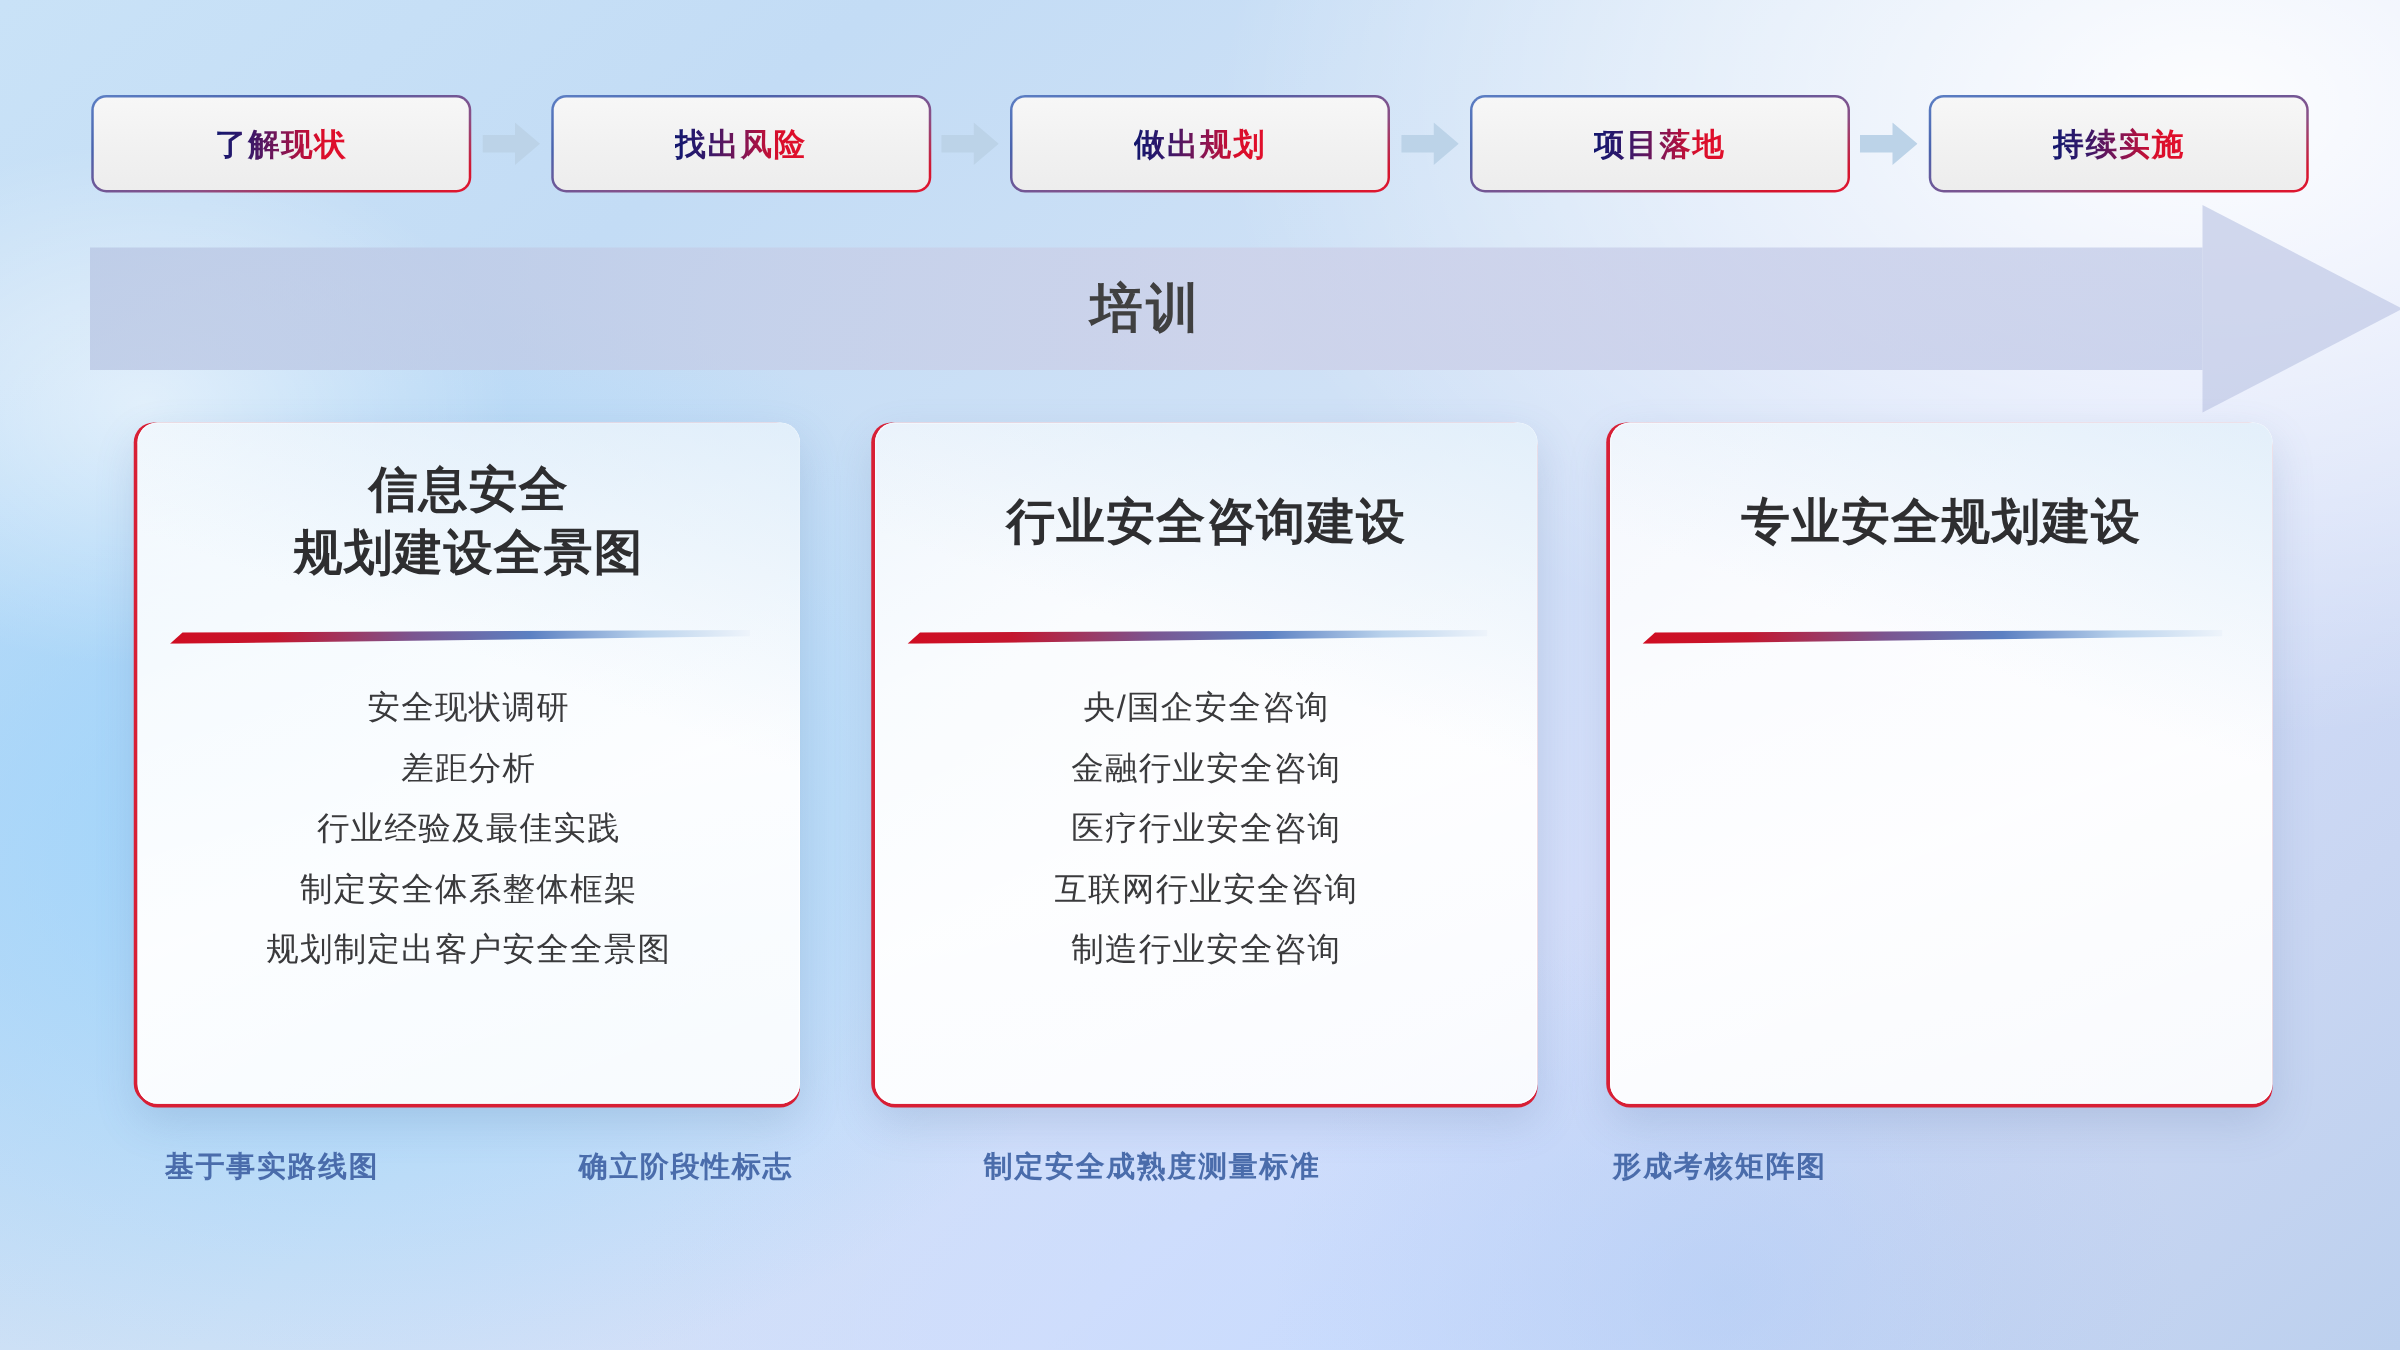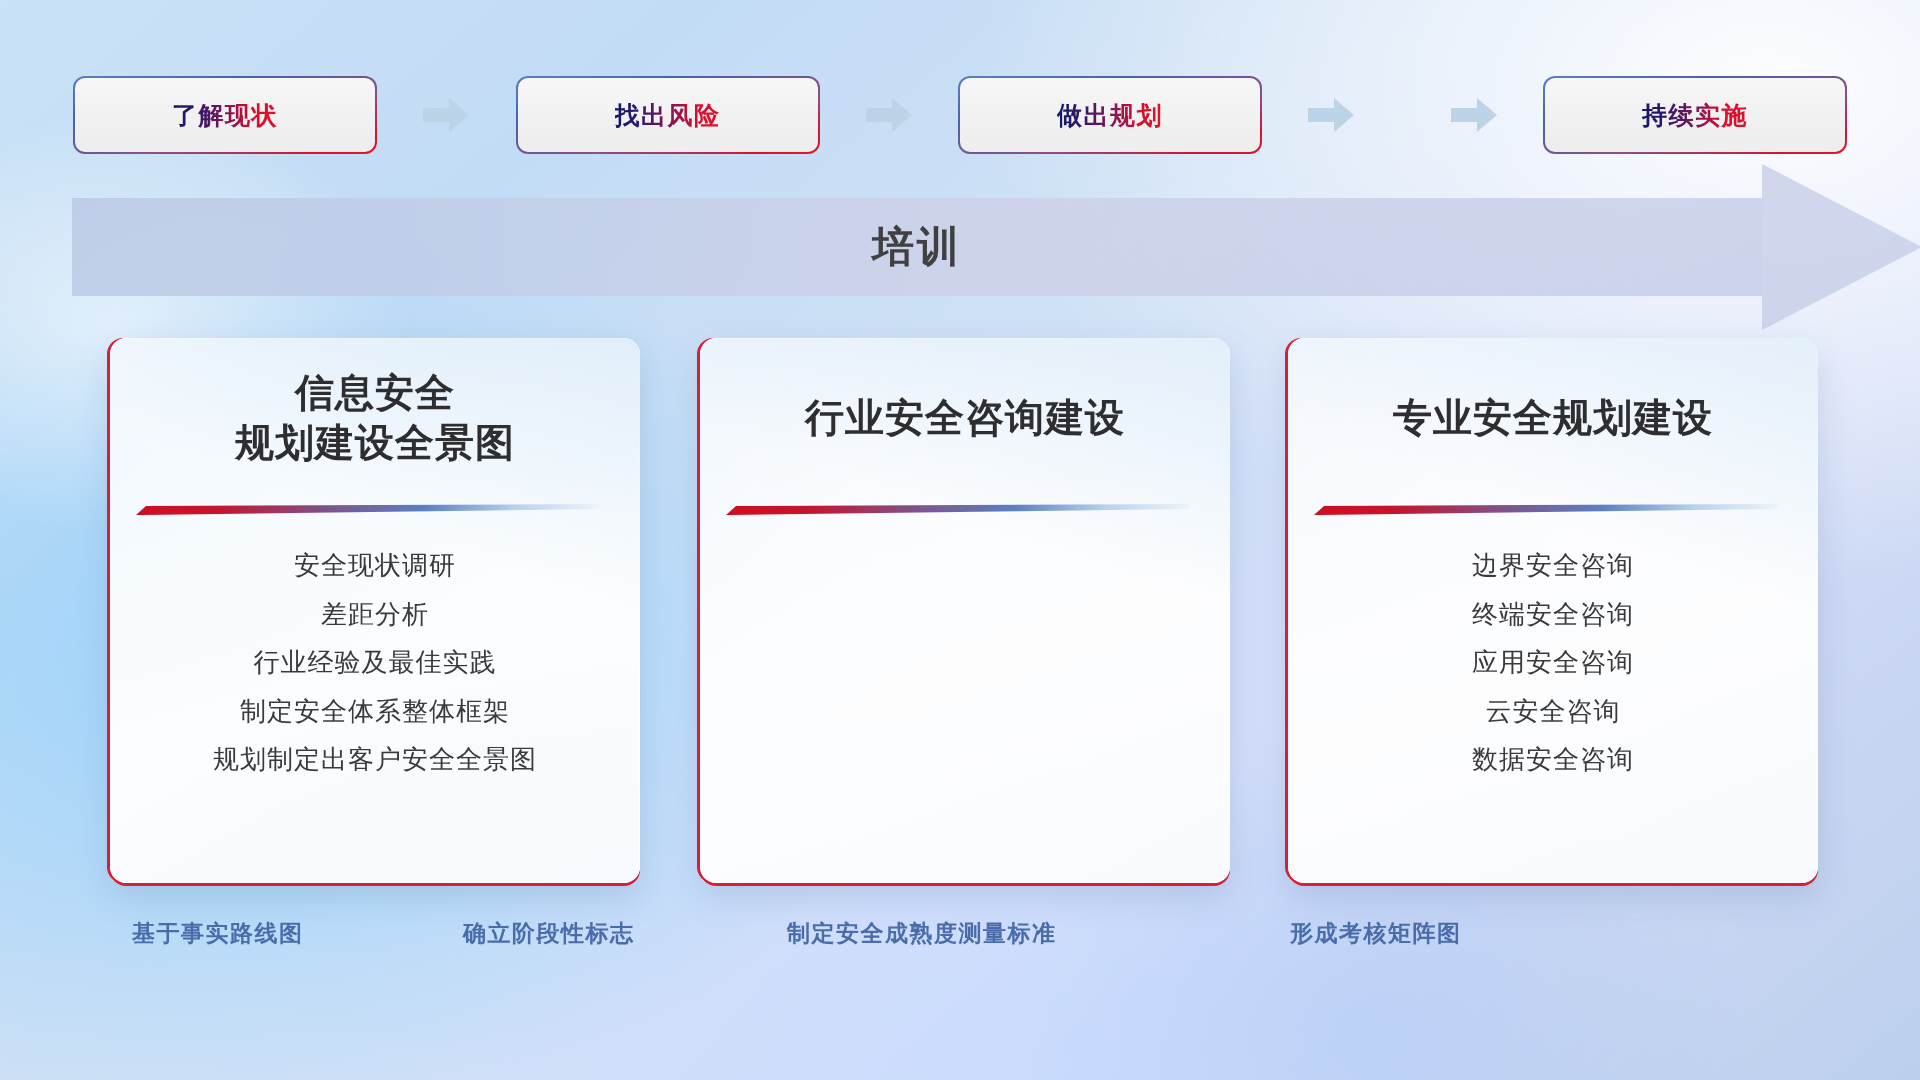--- a/index.html
+++ b/index.html
@@ -161,20 +161,23 @@
 
   <div class="step-box">
     <span class="step-label">做出规划</span>
   </div>
   <div class="step-arrow">
     <svg width="46" height="34" viewBox="0 0 46 34" aria-hidden="true">
       <path d="M0 10 H26 V0 L46 17 L26 34 V24 H0 Z" fill="#bcd3e8"></path>
     </svg>
   </div>
 
+  <div class="step-box">
+    <span class="step-label">项目落地</span>
+  </div>
   <div class="step-arrow">
     <svg width="46" height="34" viewBox="0 0 46 34" aria-hidden="true">
       <path d="M0 10 H26 V0 L46 17 L26 34 V24 H0 Z" fill="#bcd3e8"></path>
     </svg>
   </div>
 
   <div class="step-box">
     <span class="step-label">持续实施</span>
   </div>
 </div>
@@ -228,20 +231,27 @@
             <stop offset="18%" stop-color="#c4162e"></stop>
             <stop offset="42%" stop-color="#7b5590"></stop>
             <stop offset="62%" stop-color="#5b80c2"></stop>
             <stop offset="82%" stop-color="#b9d2ec"></stop>
             <stop offset="100%" stop-color="#eef4fb"></stop>
           </linearGradient>
         </defs>
         <path d="M0 11 L10 2 L464 0 L464 5 L6 11 Z" fill="url(#dg2)"></path>
       </svg>
     </div>
+    <ul class="card-list">
+      <li>央/国企安全咨询</li>
+      <li>金融行业安全咨询</li>
+      <li>医疗行业安全咨询</li>
+      <li>互联网行业安全咨询</li>
+      <li>制造行业安全咨询</li>
+    </ul>
   </div>
 
   <div class="card" id="card-3">
     <div class="card-head">
       <div class="card-title">专业安全规划建设</div>
     </div>
     <div class="divider">
       <svg viewBox="0 0 464 11" preserveAspectRatio="none" aria-hidden="true">
         <defs>
           <linearGradient id="dg3" x1="0" y1="0" x2="1" y2="0">
@@ -249,27 +259,20 @@
             <stop offset="18%" stop-color="#c4162e"></stop>
             <stop offset="42%" stop-color="#7b5590"></stop>
             <stop offset="62%" stop-color="#5b80c2"></stop>
             <stop offset="82%" stop-color="#b9d2ec"></stop>
             <stop offset="100%" stop-color="#eef4fb"></stop>
           </linearGradient>
         </defs>
         <path d="M0 11 L10 2 L464 0 L464 5 L6 11 Z" fill="url(#dg3)"></path>
       </svg>
     </div>
-    <ul class="card-list">
-      <li>边界安全咨询</li>
-      <li>终端安全咨询</li>
-      <li>应用安全咨询</li>
-      <li>云安全咨询</li>
-      <li>数据安全咨询</li>
-    </ul>
   </div>
 </div>
 
 <div id="captions">
   <div class="caption" id="caption-1">基于事实路线图</div>
   <div class="caption" id="caption-2">确立阶段性标志</div>
   <div class="caption" id="caption-3">制定安全成熟度测量标准</div>
   <div class="caption" id="caption-4">形成考核矩阵图</div>
 </div>
 

